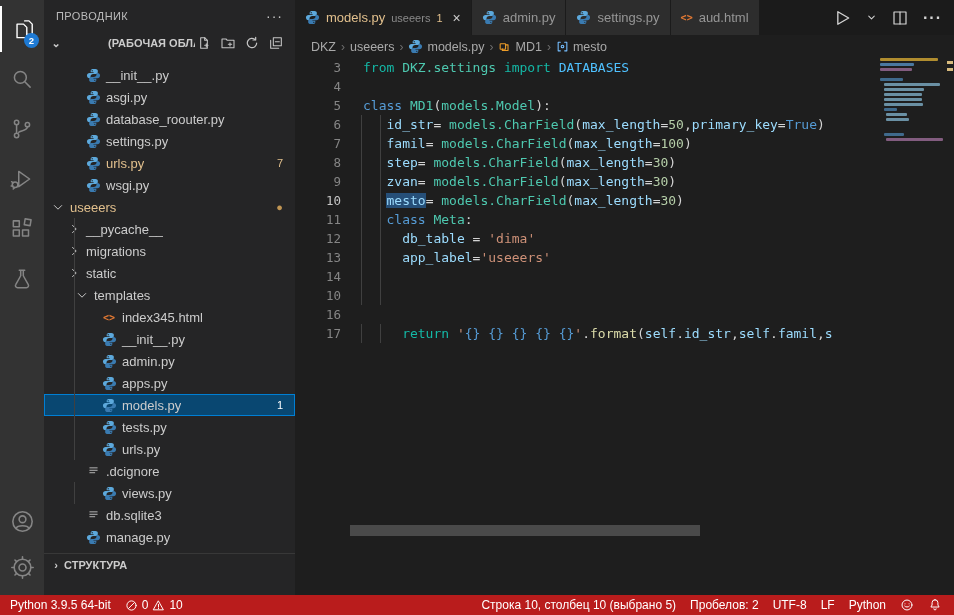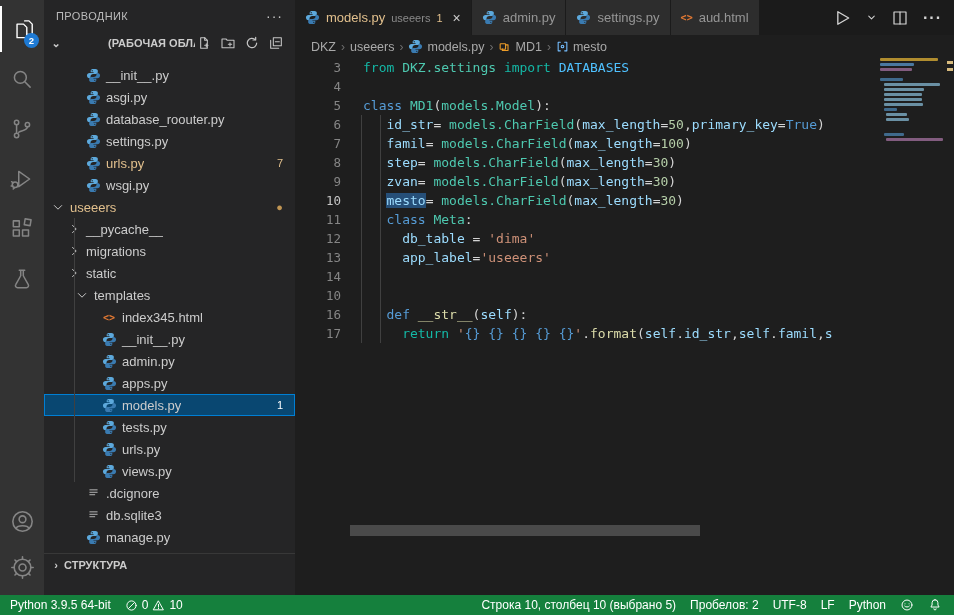--- a/index.html
+++ b/index.html
@@ -70,21 +70,21 @@
   .tk-sel { background:#264F78; }
   .lnum.cur { color:#c6c6c6; }
 
   #minimap { position:absolute; right:10px; top:58px; width:64px; height:120px; cursor:pointer; }
   .mm-row { height:3px; margin-bottom:2px; border-radius:1px; }
   #ruler { position:absolute; right:0; top:35px; width:10px; bottom:0; }
   .ruler-mark { position:absolute; right:1px; width:6px; height:3px; }
   #hscroll { position:absolute; left:55px; top:525px; width:350px; height:11px; background:#4a4a4a; cursor:grab; }
 
   
-  #statusbar { position:absolute; left:0; bottom:0; width:954px; height:20px; background:#15803d; color:#ffffff;
+  #statusbar { position:absolute; left:0; bottom:0; width:954px; height:20px; background:#b91c1c; color:#ffffff;
     display:flex; align-items:center; font-size:12px; z-index:6; }
   .sb-group { display:flex; align-items:center; }
   #status-left { display:flex; gap:14px; padding-left:10px; }
   #status-right { margin-left:auto; display:flex; gap:14px; padding-right:12px; align-items:center; }
   .status-item { display:flex; align-items:center; gap:4px; cursor:pointer; white-space:nowrap; }
 </style>
 </head>
 <body>
 
 <div id="app">
@@ -371,37 +371,37 @@
         <div class="trow" style="padding-left: 56px;">
           <span class="tguide"></span>
           <span class="ticon">
             <svg width="15" height="15" viewBox="0 0 16 16">
               <path fill="#5da9dc" d="M7.9 1C6.2 1 5 1.7 5 3v1.6h3.1v.6H3.8C2.2 5.2 1 6.3 1 8s1.1 2.8 2.7 2.8h1.1V9.2c0-1.6 1.3-2.7 2.9-2.7h2.6c1.3 0 2.3-1 2.3-2.3V3c0-1.2-1.2-2-2.5-2H7.9zM6.6 2.2c.4 0 .7.3.7.7s-.3.7-.7.7-.7-.3-.7-.7.3-.7.7-.7z"></path>
               <path fill="#3a7bb1" d="M8.1 15c1.7 0 2.9-.7 2.9-2v-1.6H7.9v-.6h4.3c1.6 0 2.8-1.1 2.8-2.8s-1.1-2.8-2.7-2.8h-1.1v1.6c0 1.6-1.3 2.7-2.9 2.7H5.7c-1.3 0-2.3 1-2.3 2.3V13c0 1.2 1.2 2 2.5 2h2.2zm1.3-1.2c-.4 0-.7-.3-.7-.7s.3-.7.7-.7.7.3.7.7-.3.7-.7.7z"></path>
             </svg>
           </span>
           <span class="tlabel">urls.py</span>
         </div>
-        <div class="trow" style="padding-left: 56px;">
-          <span class="tguide"></span>
-          <span class="ticon">
-            <svg width="15" height="15" viewBox="0 0 16 16">
-              <path fill="#5da9dc" d="M7.9 1C6.2 1 5 1.7 5 3v1.6h3.1v.6H3.8C2.2 5.2 1 6.3 1 8s1.1 2.8 2.7 2.8h1.1V9.2c0-1.6 1.3-2.7 2.9-2.7h2.6c1.3 0 2.3-1 2.3-2.3V3c0-1.2-1.2-2-2.5-2H7.9zM6.6 2.2c.4 0 .7.3.7.7s-.3.7-.7.7-.7-.3-.7-.7.3-.7.7-.7z"></path>
-              <path fill="#3a7bb1" d="M8.1 15c1.7 0 2.9-.7 2.9-2v-1.6H7.9v-.6h4.3c1.6 0 2.8-1.1 2.8-2.8s-1.1-2.8-2.7-2.8h-1.1v1.6c0 1.6-1.3 2.7-2.9 2.7H5.7c-1.3 0-2.3 1-2.3 2.3V13c0 1.2 1.2 2 2.5 2h2.2zm1.3-1.2c-.4 0-.7-.3-.7-.7s.3-.7.7-.7.7.3.7.7-.3.7-.7.7z"></path>
-            </svg>
-          </span>
-          <span class="tlabel">views.py</span>
-        </div>
         <div class="trow" style="padding-left: 40px;">
           <span class="ticon">
             <svg width="13" height="13" viewBox="0 0 16 16" stroke="#b8b8b8" stroke-width="1.2">
               <path d="M3 3.5h10M3 6.5h10M3 9.5h7"></path>
             </svg>
           </span>
           <span class="tlabel">.dcignore</span>
+        </div>
+        <div class="trow" style="padding-left: 56px;">
+          <span class="tguide"></span>
+          <span class="ticon">
+            <svg width="15" height="15" viewBox="0 0 16 16">
+              <path fill="#5da9dc" d="M7.9 1C6.2 1 5 1.7 5 3v1.6h3.1v.6H3.8C2.2 5.2 1 6.3 1 8s1.1 2.8 2.7 2.8h1.1V9.2c0-1.6 1.3-2.7 2.9-2.7h2.6c1.3 0 2.3-1 2.3-2.3V3c0-1.2-1.2-2-2.5-2H7.9zM6.6 2.2c.4 0 .7.3.7.7s-.3.7-.7.7-.7-.3-.7-.7.3-.7.7-.7z"></path>
+              <path fill="#3a7bb1" d="M8.1 15c1.7 0 2.9-.7 2.9-2v-1.6H7.9v-.6h4.3c1.6 0 2.8-1.1 2.8-2.8s-1.1-2.8-2.7-2.8h-1.1v1.6c0 1.6-1.3 2.7-2.9 2.7H5.7c-1.3 0-2.3 1-2.3 2.3V13c0 1.2 1.2 2 2.5 2h2.2zm1.3-1.2c-.4 0-.7-.3-.7-.7s.3-.7.7-.7.7.3.7.7-.3.7-.7.7z"></path>
+            </svg>
+          </span>
+          <span class="tlabel">views.py</span>
         </div>
         <div class="trow" style="padding-left: 40px;">
           <span class="ticon">
             <svg width="13" height="13" viewBox="0 0 16 16" stroke="#b8b8b8" stroke-width="1.2">
               <path d="M3 3.5h10M3 6.5h10M3 9.5h7"></path>
             </svg>
           </span>
           <span class="tlabel">db.sqlite3</span>
         </div>
         <div class="trow" style="padding-left: 40px;">
@@ -526,21 +526,21 @@
         <div class="cline"><span class="lnum">6</span><span class="ltext"><span class="g1"></span><span class="g2"></span><span class="tk-w">   </span><span class="tk-v">id_str</span><span class="tk-w">= </span><span class="tk-t">models.CharField</span><span class="tk-w">(</span><span class="tk-v">max_length</span><span class="tk-w">=</span><span class="tk-n">50</span><span class="tk-w">,</span><span class="tk-v">primary_key</span><span class="tk-w">=</span><span class="tk-b">True</span><span class="tk-w">)</span></span></div>
         <div class="cline"><span class="lnum">7</span><span class="ltext"><span class="g1"></span><span class="g2"></span><span class="tk-w">   </span><span class="tk-v">famil</span><span class="tk-w">= </span><span class="tk-t">models.CharField</span><span class="tk-w">(</span><span class="tk-v">max_length</span><span class="tk-w">=</span><span class="tk-n">100</span><span class="tk-w">)</span></span></div>
         <div class="cline"><span class="lnum">8</span><span class="ltext"><span class="g1"></span><span class="g2"></span><span class="tk-w">   </span><span class="tk-v">step</span><span class="tk-w">= </span><span class="tk-t">models.CharField</span><span class="tk-w">(</span><span class="tk-v">max_length</span><span class="tk-w">=</span><span class="tk-n">30</span><span class="tk-w">)</span></span></div>
         <div class="cline"><span class="lnum">9</span><span class="ltext"><span class="g1"></span><span class="g2"></span><span class="tk-w">   </span><span class="tk-v">zvan</span><span class="tk-w">= </span><span class="tk-t">models.CharField</span><span class="tk-w">(</span><span class="tk-v">max_length</span><span class="tk-w">=</span><span class="tk-n">30</span><span class="tk-w">)</span></span></div>
         <div class="cline"><span class="lnum cur">10</span><span class="ltext"><span class="g1"></span><span class="g2"></span><span class="tk-w">   </span><span class="tk-v tk-sel">mesto</span><span class="tk-w">= </span><span class="tk-t">models.CharField</span><span class="tk-w">(</span><span class="tk-v">max_length</span><span class="tk-w">=</span><span class="tk-n">30</span><span class="tk-w">)</span></span></div>
         <div class="cline"><span class="lnum">11</span><span class="ltext"><span class="g1"></span><span class="g2"></span><span class="tk-w">   </span><span class="tk-b">class</span><span class="tk-w"> </span><span class="tk-t">Meta</span><span class="tk-w">:</span></span></div>
         <div class="cline"><span class="lnum">12</span><span class="ltext"><span class="g1"></span><span class="g2"></span><span class="tk-w">     </span><span class="tk-v">db_table</span><span class="tk-w"> = </span><span class="tk-s">'dima'</span></span></div>
         <div class="cline"><span class="lnum">13</span><span class="ltext"><span class="g1"></span><span class="g2"></span><span class="tk-w">     </span><span class="tk-v">app_label</span><span class="tk-w">=</span><span class="tk-s">'useeers'</span></span></div>
         <div class="cline"><span class="lnum">14</span><span class="ltext"><span class="g1"></span><span class="g2"></span></span></div>
         <div class="cline"><span class="lnum">10</span><span class="ltext"><span class="g1"></span><span class="g2"></span></span></div>
-        <div class="cline"><span class="lnum">16</span><span class="ltext"><span class="g1"></span><span class="g2"></span><span class="tk-w">   </span><span class="tk-b">def</span><span class="tk-w"> </span><span class="tk-f">__str__</span><span class="tk-w">(</span><span class="tk-v">self</span><span class="tk-w">):</span></span></div>
+        <div class="cline"><span class="lnum">16</span></div>
         <div class="cline"><span class="lnum">17</span><span class="ltext"><span class="g1"></span><span class="g2"></span><span class="tk-w">     </span><span class="tk-k">return</span><span class="tk-w"> </span><span class="tk-s">'</span><span class="tk-b">{}</span><span class="tk-s"> </span><span class="tk-b">{}</span><span class="tk-s"> </span><span class="tk-b">{}</span><span class="tk-s"> </span><span class="tk-b">{}</span><span class="tk-s"> </span><span class="tk-b">{}</span><span class="tk-s">'</span><span class="tk-w">.</span><span class="tk-f">format</span><span class="tk-w">(</span><span class="tk-v">self</span><span class="tk-w">.</span><span class="tk-v">id_str</span><span class="tk-w">,</span><span class="tk-v">self</span><span class="tk-w">.</span><span class="tk-v">famil</span><span class="tk-w">,</span><span class="tk-v">s</span></span></div>
       </div>
     <div id="minimap">
         <div class="mm-row" style="background: rgb(176, 141, 47); width: 58px;"></div>
         <div class="mm-row" style="background: rgb(74, 120, 160); width: 34px;"></div>
         <div class="mm-row" style="background: rgba(197, 134, 192, 0.6); width: 32px; margin-left: 0px;"></div>
         <div class="mm-row"></div>
         <div class="mm-row" style="background: rgba(86, 156, 214, 0.6); width: 23px; margin-left: 0px;"></div>
         <div class="mm-row" style="background: rgba(156, 220, 254, 0.6); width: 56px; margin-left: 4px;"></div>
         <div class="mm-row" style="background: rgba(156, 220, 254, 0.6); width: 40px; margin-left: 4px;"></div>

